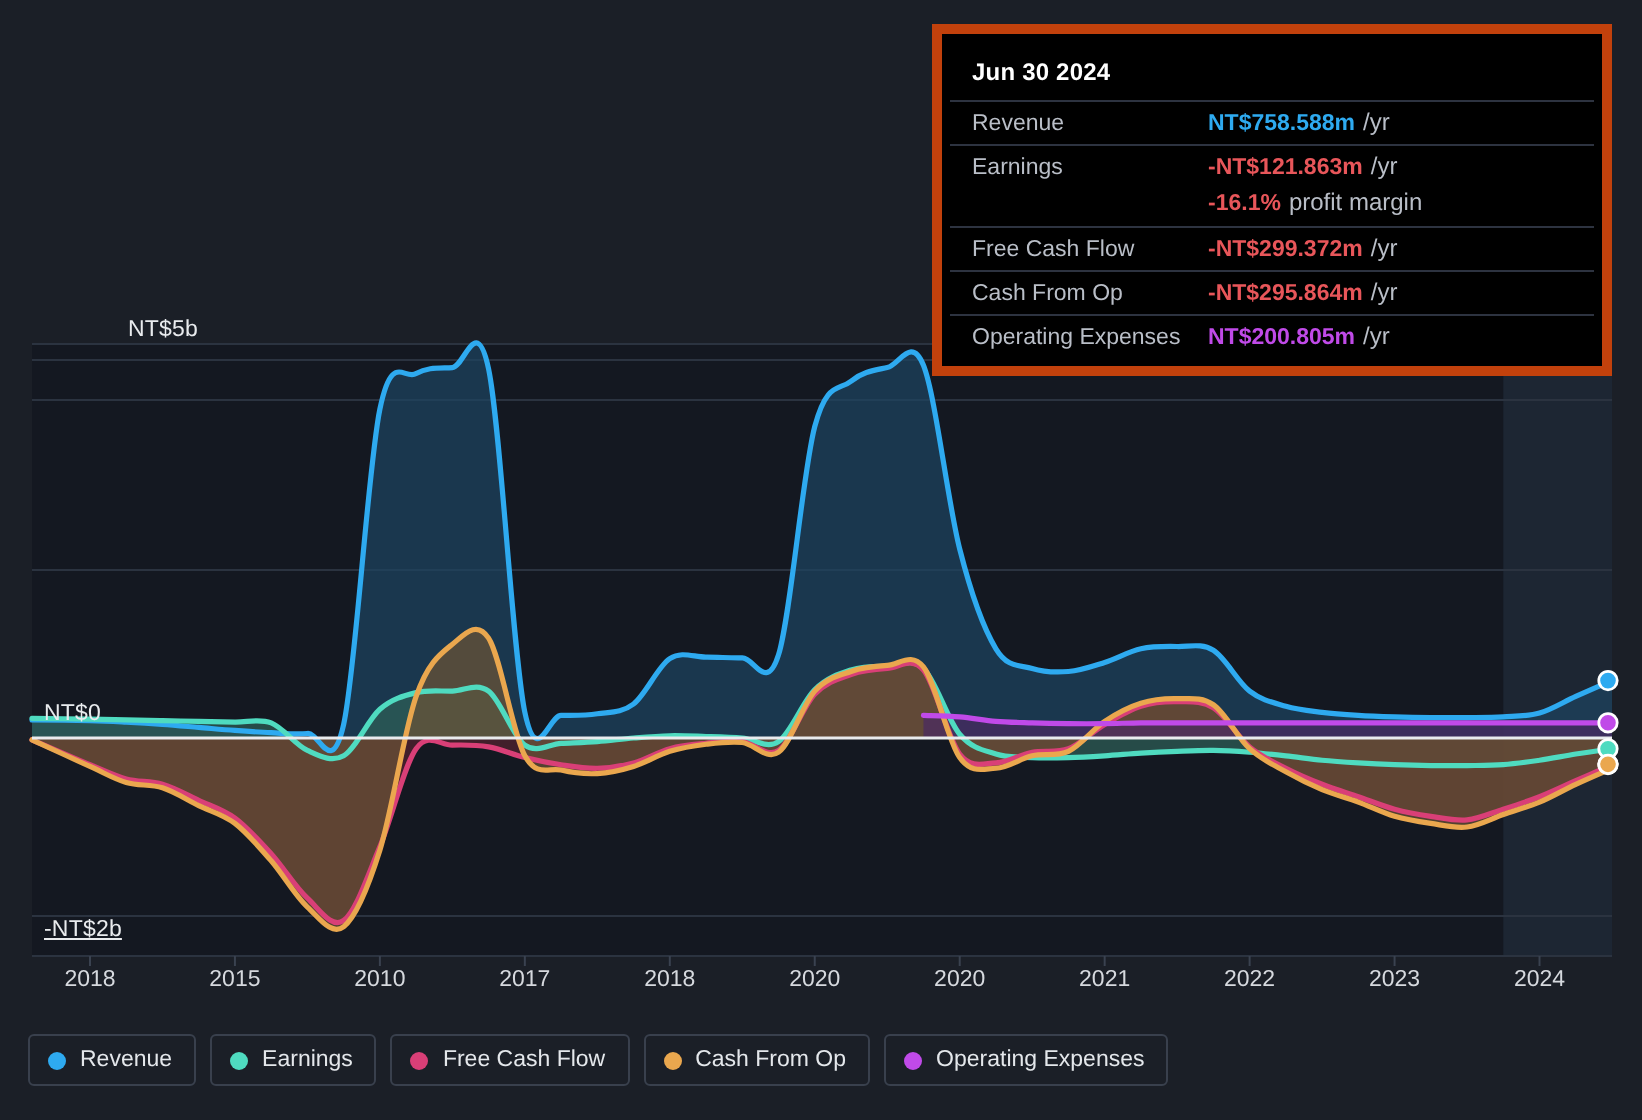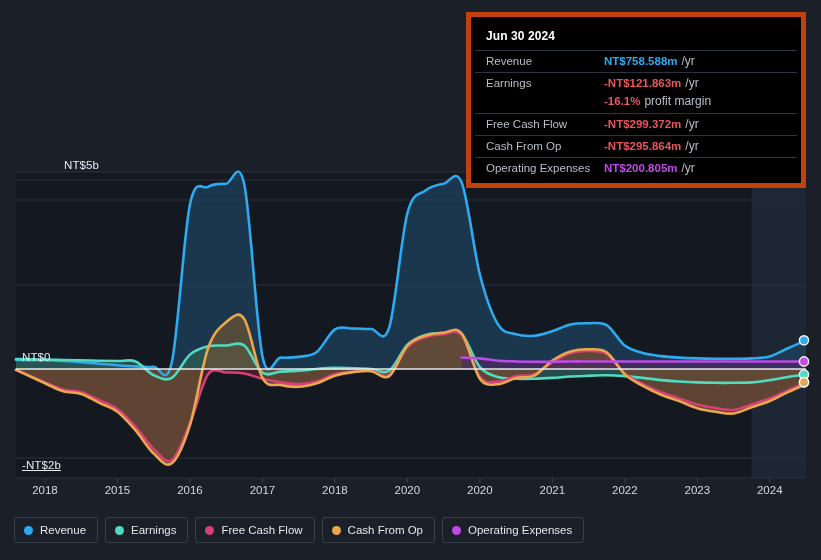--- a/index.html
+++ b/index.html
@@ -183,21 +183,21 @@
       </svg>
   </div>
 
   <div class="y-label" id="y-top" style="left:36px; top:159px;padding-left:28px;">NT$5b</div>
   <div class="y-label" id="y-zero" style="left:22px; top:351px;">NT$0</div>
   <div class="y-label" id="y-bot" style="left:22px; top:459px;text-decoration:underline;">-NT$2b</div>
 
   <div class="x-axis" id="x-axis">
       <div class="x-label" style="left: 28.9908px;">2018</div>
       <div class="x-label" style="left: 101.468px;">2015</div>
-      <div class="x-label" style="left: 173.945px;">2016</div>
+      <div class="x-label" style="left: 173.945px;">2010</div>
       <div class="x-label" style="left: 246.422px;">2017</div>
       <div class="x-label" style="left: 318.899px;">2018</div>
       <div class="x-label" style="left: 391.376px;">2020</div>
       <div class="x-label" style="left: 463.853px;">2020</div>
       <div class="x-label" style="left: 536.33px; text-align: center;">2021</div>
       <div class="x-label" style="left: 608.807px;">2022</div>
       <div class="x-label" style="left: 681.284px;">2023</div>
       <div class="x-label" style="left: 753.761px;">2024</div>
     </div>
 

